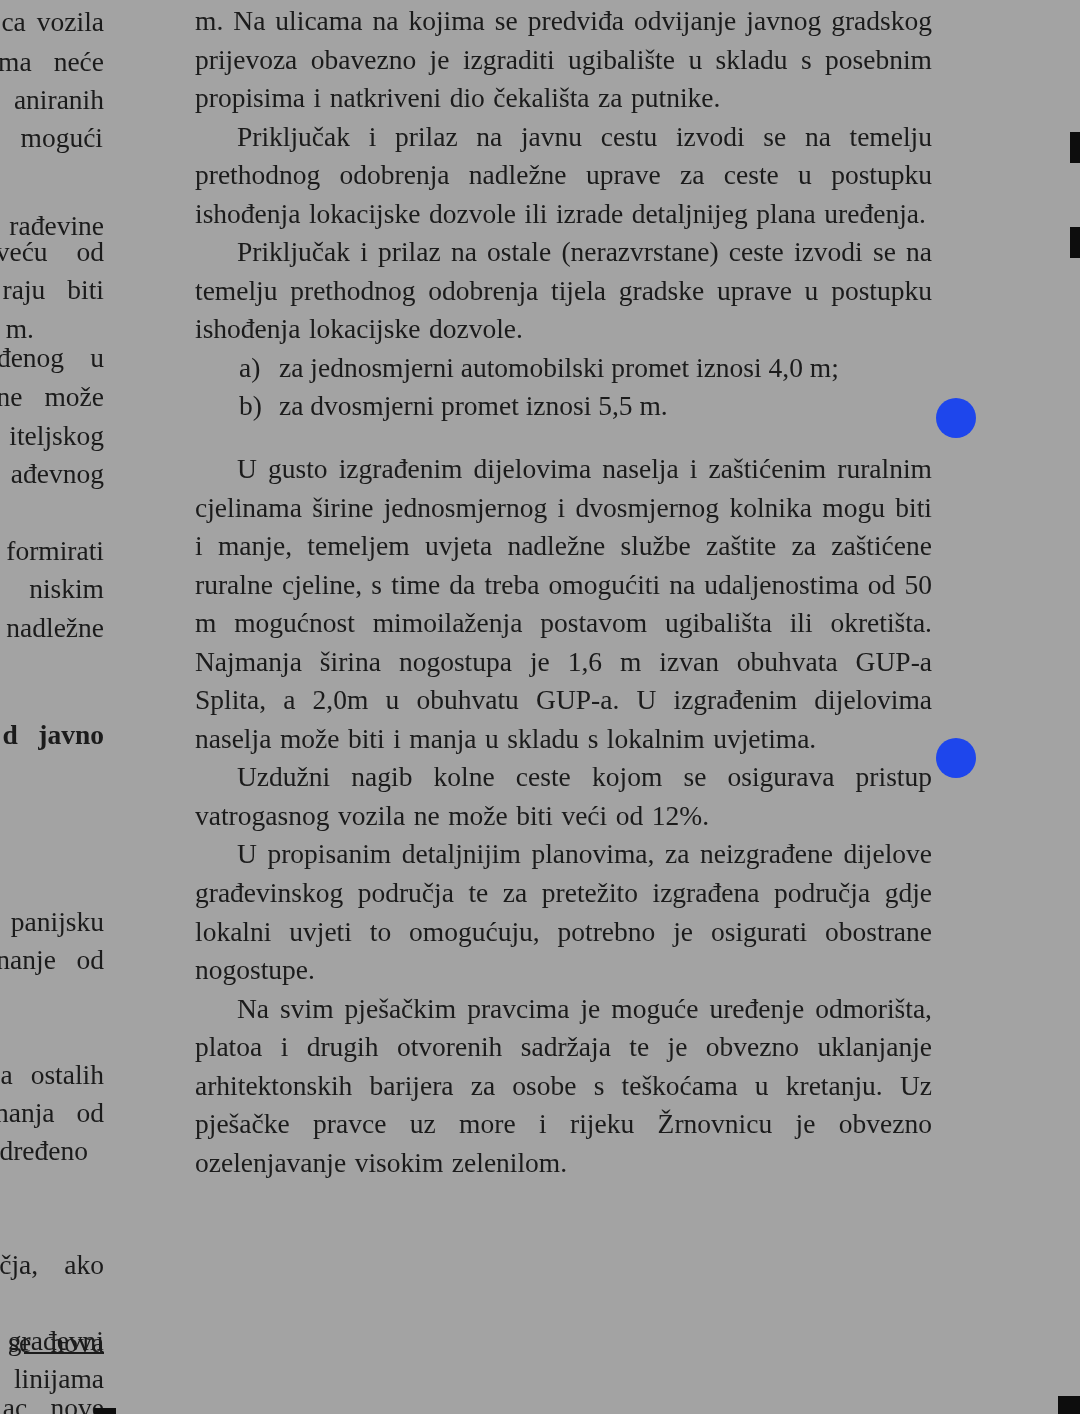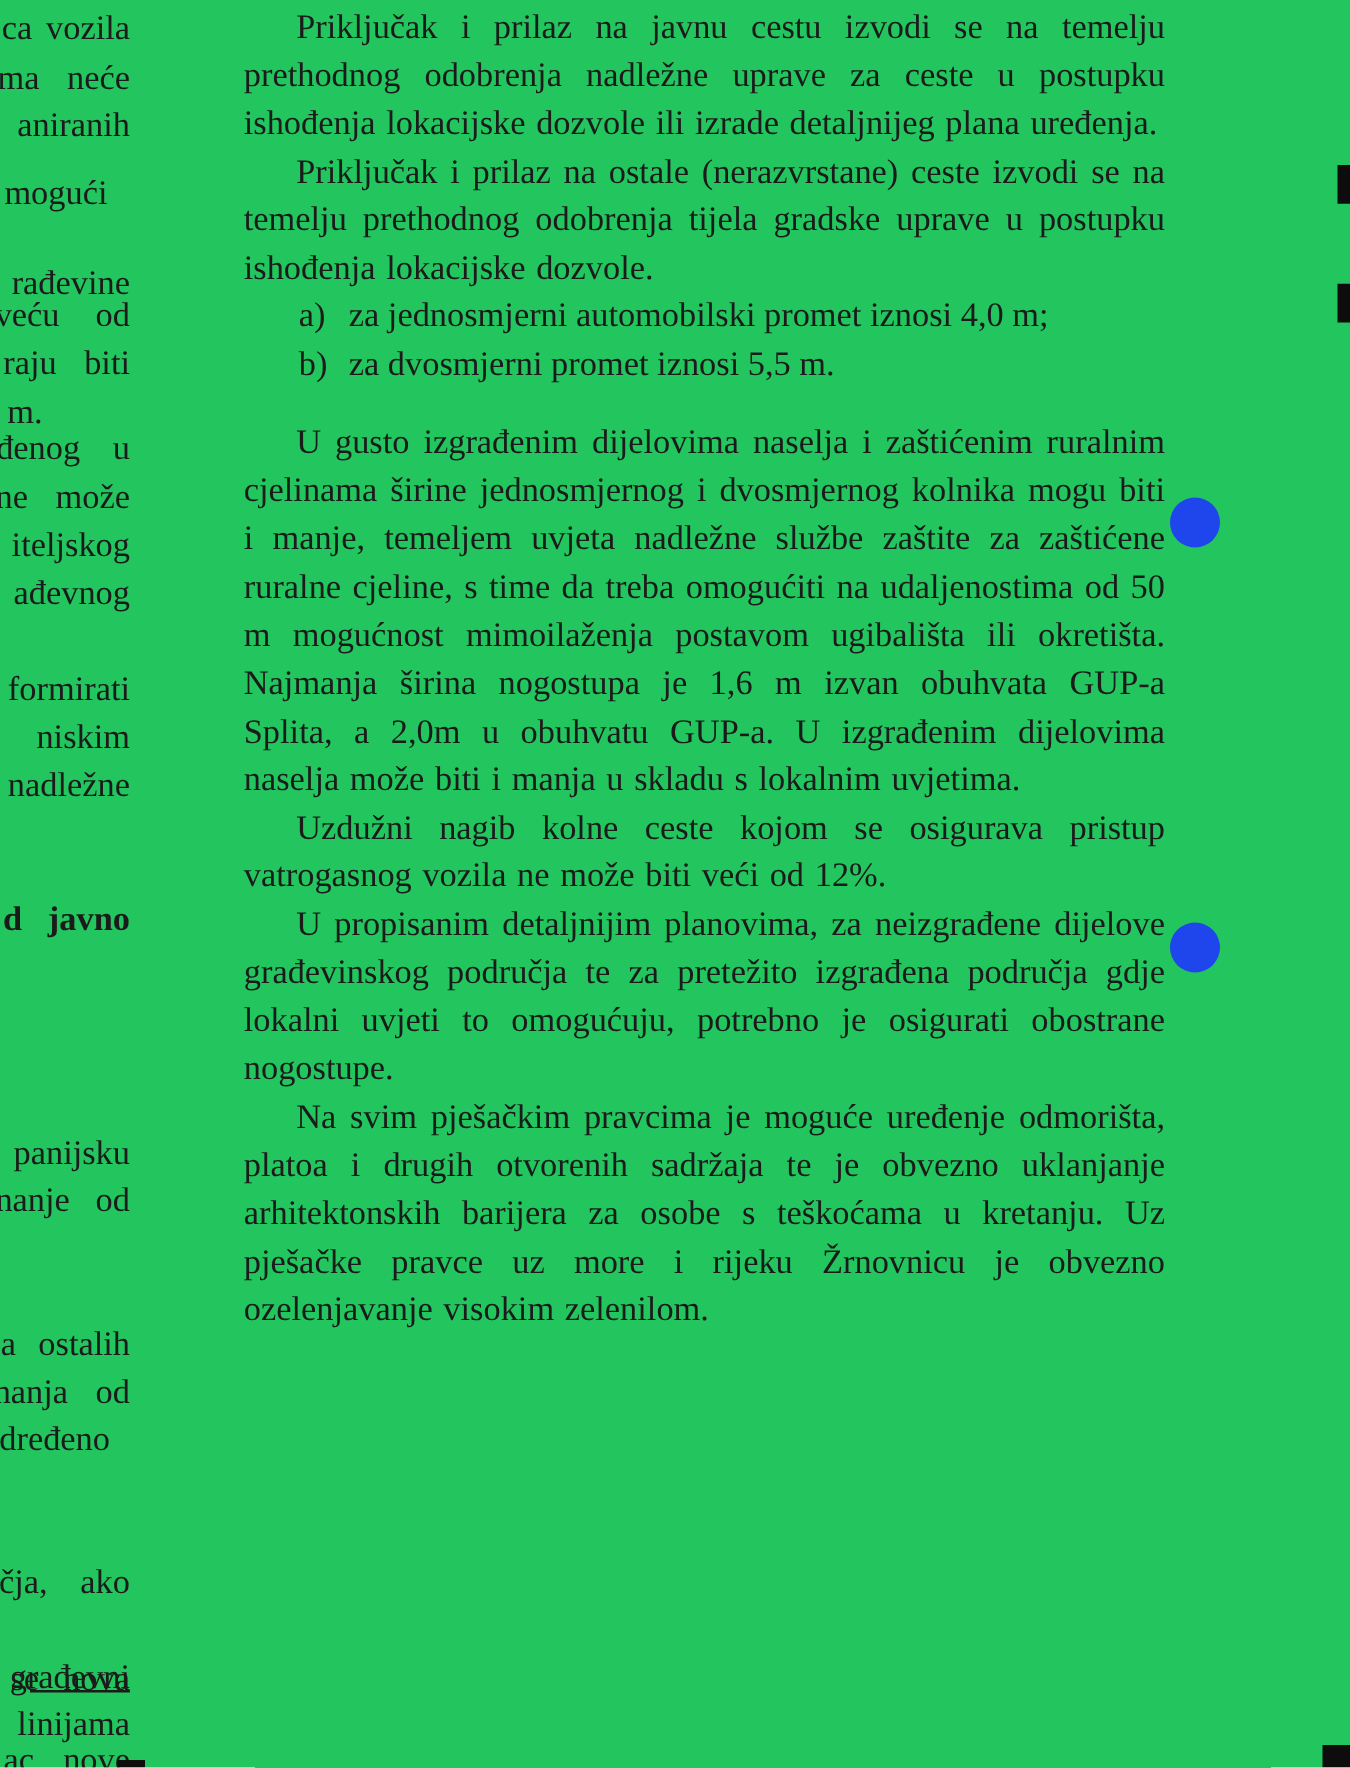--- a/index.html
+++ b/index.html
@@ -56,26 +56,26 @@
     position: absolute;
     border-radius: 50%;
   }
   .scan-mark {
     position: absolute;
   }
 </style>
 </head>
 <body>
 
-<div class="page" style="background: #22c55e; color: rgb(27, 27, 27);">
+<div class="page" style="background: #a3a3a3; color: rgb(27, 27, 27);">
   <div class="left-col">
       <div class="fragment" style="top: 6px; right: 2px; word-spacing: 0.15em;">ca vozila</div>
       <div class="fragment" style="top: 46px; right: 2px; word-spacing: 0.55em;">ma neće</div>
       <div class="fragment" style="top: 84px; right: 2px;">aniranih</div>
-      <div class="fragment" style="top: 122px; right: 20px; margin-top: 16px;">mogući</div>
+      <div class="fragment" style="top: 122px; right: 3px;">mogući</div>
       <div class="fragment" style="top: 210px; right: 2px;">rađevine</div>
       <div class="fragment" style="top: 236px; right: 2px; word-spacing: 0.8em;">veću od</div>
       <div class="fragment" style="top: 274px; right: 2px; word-spacing: 0.55em;">raju biti</div>
       <div class="fragment" style="top: 313px; right: 72px;">m.</div>
       <div class="fragment" style="top: 342px; right: 2px; word-spacing: 0.7em;">đenog u</div>
       <div class="fragment" style="top: 381px; right: 2px; word-spacing: 0.55em;">ne može</div>
       <div class="fragment" style="top: 420px; right: 2px;">iteljskog</div>
       <div class="fragment" style="top: 458px; right: 2px;">ađevnog</div>
       <div class="fragment" style="top: 535px; right: 2px; text-align: right;">formirati</div>
       <div class="fragment" style="top: 573px; right: 2px;">niskim</div>
@@ -86,20 +86,21 @@
       <div class="fragment" style="top: 1059px; right: 2px; word-spacing: 0.4em;">a ostalih</div>
       <div class="fragment" style="top: 1097px; right: 2px; word-spacing: 0.55em;">nanja od</div>
       <div class="fragment" style="top: 1135px; right: 18px;">dređeno</div>
       <div class="fragment" style="top: 1249px; right: 2px; word-spacing: 0.7em;">čja, ako</div>
       <div class="fragment" style="top: 1287px; right: 2px; word-spacing: 0.45em; margin-top: 40px;">se nova</div>
       <div class="fragment" style="top: 1325px; right: 2px; text-decoration: underline;">građevni</div>
       <div class="fragment" style="top: 1363px; right: 2px;">linijama</div>
       <div class="fragment" style="top: 1392px; right: 2px; word-spacing: 0.6em;">ac nove</div>
     </div>
   <div class="main-col">
+      <p class="para">m. Na ulicama na kojima se predviđa odvijanje javnog gradskog prijevoza obavezno je izgraditi ugibalište u skladu s posebnim propisima i natkriveni dio čekališta za putnike.</p>
       <p class="para indent">Priključak i prilaz na javnu cestu izvodi se na temelju prethodnog odobrenja nadležne uprave za ceste u postupku ishođenja lokacijske dozvole ili izrade detaljnijeg plana uređenja.</p>
       <p class="para indent">Priključak i prilaz na ostale (nerazvrstane) ceste izvodi se na temelju prethodnog odobrenja tijela gradske uprave u postupku ishođenja lokacijske dozvole.</p>
       <div class="list-line"><span class="list-marker">a)</span><span>za jednosmjerni automobilski promet iznosi 4,0 m;</span></div>
       <div class="list-line"><span class="list-marker">b)</span><span>za dvosmjerni promet iznosi 5,5 m.</span></div>
       <p class="para indent" style="margin-top: 24px;">U gusto izgrađenim dijelovima naselja i zaštićenim ruralnim cjelinama širine jednosmjernog i dvosmjernog kolnika mogu biti i manje, temeljem uvjeta nadležne službe zaštite za zaštićene ruralne cjeline, s time da treba omogućiti na udaljenostima od 50 m mogućnost mimoilaženja postavom ugibališta ili okretišta. Najmanja širina nogostupa je 1,6 m izvan obuhvata GUP-a Splita, a 2,0m u obuhvatu GUP-a. U izgrađenim dijelovima naselja može biti i manja u skladu s lokalnim uvjetima.</p>
       <p class="para indent">Uzdužni nagib kolne ceste kojom se osigurava pristup vatrogasnog vozila ne može biti veći od 12%.</p>
       <p class="para indent">U propisanim detaljnijim planovima, za neizgrađene dijelove građevinskog područja te za pretežito izgrađena područja gdje lokalni uvjeti to omogućuju, potrebno je osigurati obostrane nogostupe.</p>
       <p class="para indent">Na svim pješačkim pravcima je moguće uređenje odmorišta, platoa i drugih otvorenih sadržaja te je obvezno uklanjanje arhitektonskih barijera za osobe s teškoćama u kretanju. Uz pješačke pravce uz more i rijeku Žrnovnicu je obvezno ozelenjavanje visokim zelenilom.</p>
     </div>
   <div>

